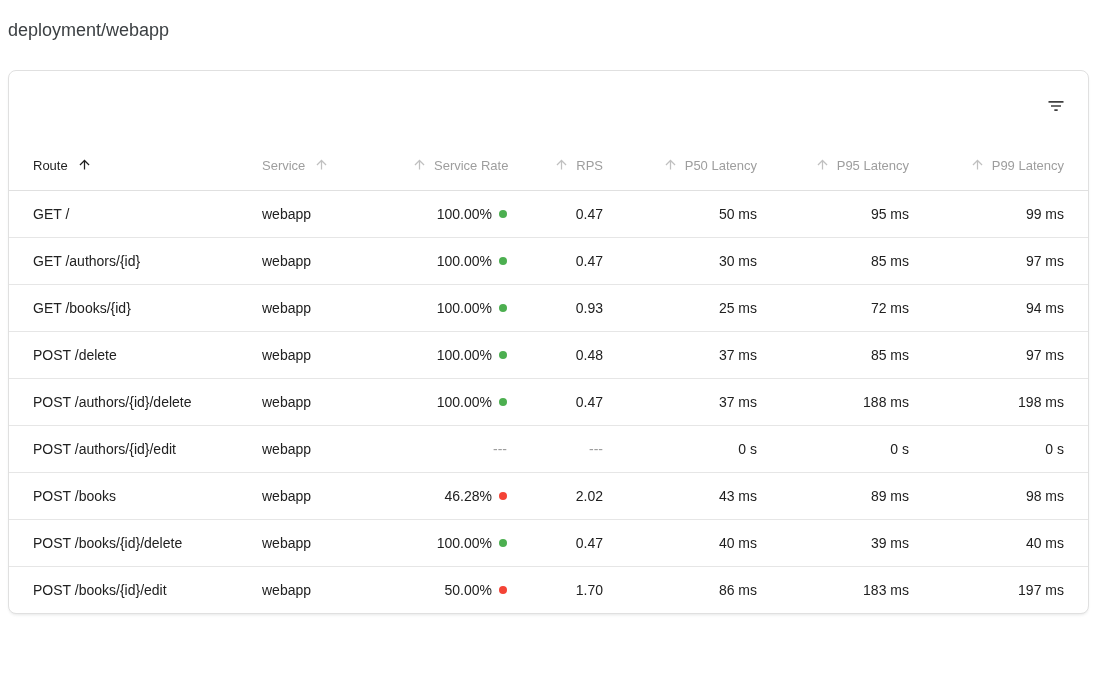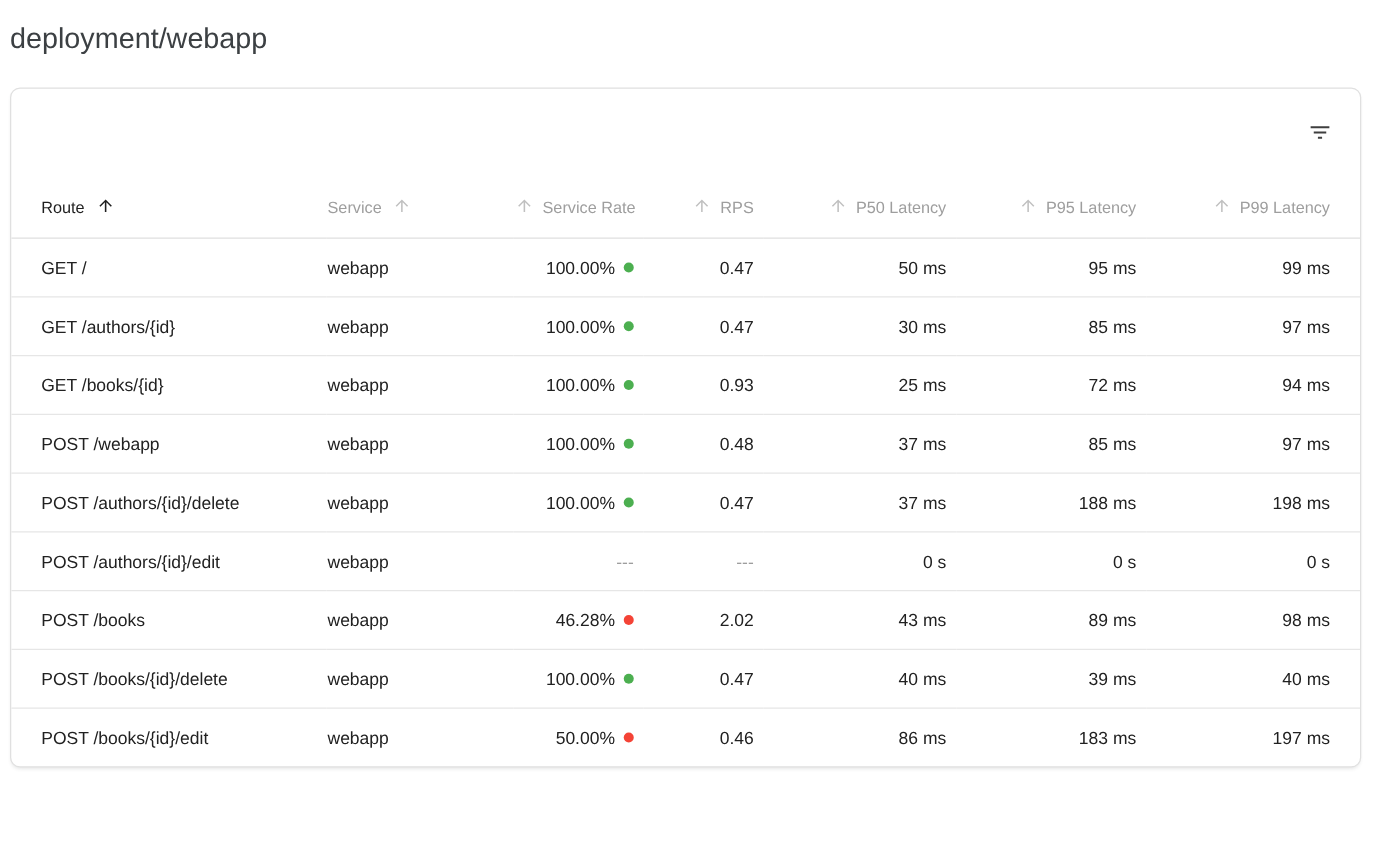--- a/index.html
+++ b/index.html
@@ -6,21 +6,21 @@
   html, body { margin: 0; padding: 0; background: #ffffff; }
   body {
     width: 1099px; height: 677px;
     font-family: "Liberation Sans", sans-serif;
     color: #212121;
     overflow: hidden;
   }
   .page { padding: 0 10px 9px 8px; }
   .page-title {
     margin: 16px 0 0 0;
-    font-size: 23px;
+    font-size: 18px;
     line-height: 28px;
     font-weight: 400;
     color: #3c4043;
   }
   .card {
     margin-top: 26px;
     border: 1px solid #e0e0e0;
     border-radius: 8px;
     background: #fff;
     box-shadow: 0 2px 3px -1px rgba(60,64,67,0.12);
@@ -194,21 +194,21 @@
                 <span>100.00%</span>
                 <span class="dot" style="background: rgb(76, 175, 80);"></span>
               </span>
     </td>
     <td class="cell-right pr8"><span>0.93</span></td>
     <td class="cell-right pr8"><span>25 ms</span></td>
     <td class="cell-right pr8"><span>72 ms</span></td>
     <td class="cell-right pr24"><span>94 ms</span></td>
   </tr>
           <tr>
-    <td class="cell-left pl"><span>POST /webapp</span></td>
+    <td class="cell-left pl"><span>POST /delete</span></td>
     <td class="cell-left"><span>webapp</span></td>
     <td class="cell-right pr8">
       <span class="sr-wrap">
                 <span>100.00%</span>
                 <span class="dot" style="background: rgb(76, 175, 80);"></span>
               </span>
     </td>
     <td class="cell-right pr8"><span>0.48</span></td>
     <td class="cell-right pr8"><span>37 ms</span></td>
     <td class="cell-right pr8"><span>85 ms</span></td>
@@ -271,21 +271,21 @@
   </tr>
           <tr>
     <td class="cell-left pl"><span>POST /books/{id}/edit</span></td>
     <td class="cell-left"><span>webapp</span></td>
     <td class="cell-right pr8">
       <span class="sr-wrap">
                 <span>50.00%</span>
                 <span class="dot" style="background: rgb(244, 67, 54);"></span>
               </span>
     </td>
-    <td class="cell-right pr8"><span>0.46</span></td>
+    <td class="cell-right pr8"><span>1.70</span></td>
     <td class="cell-right pr8"><span>86 ms</span></td>
     <td class="cell-right pr8"><span>183 ms</span></td>
     <td class="cell-right pr24"><span>197 ms</span></td>
   </tr>
         </tbody>
     </table>
   </div>
 </div>
 
 </body></html>

